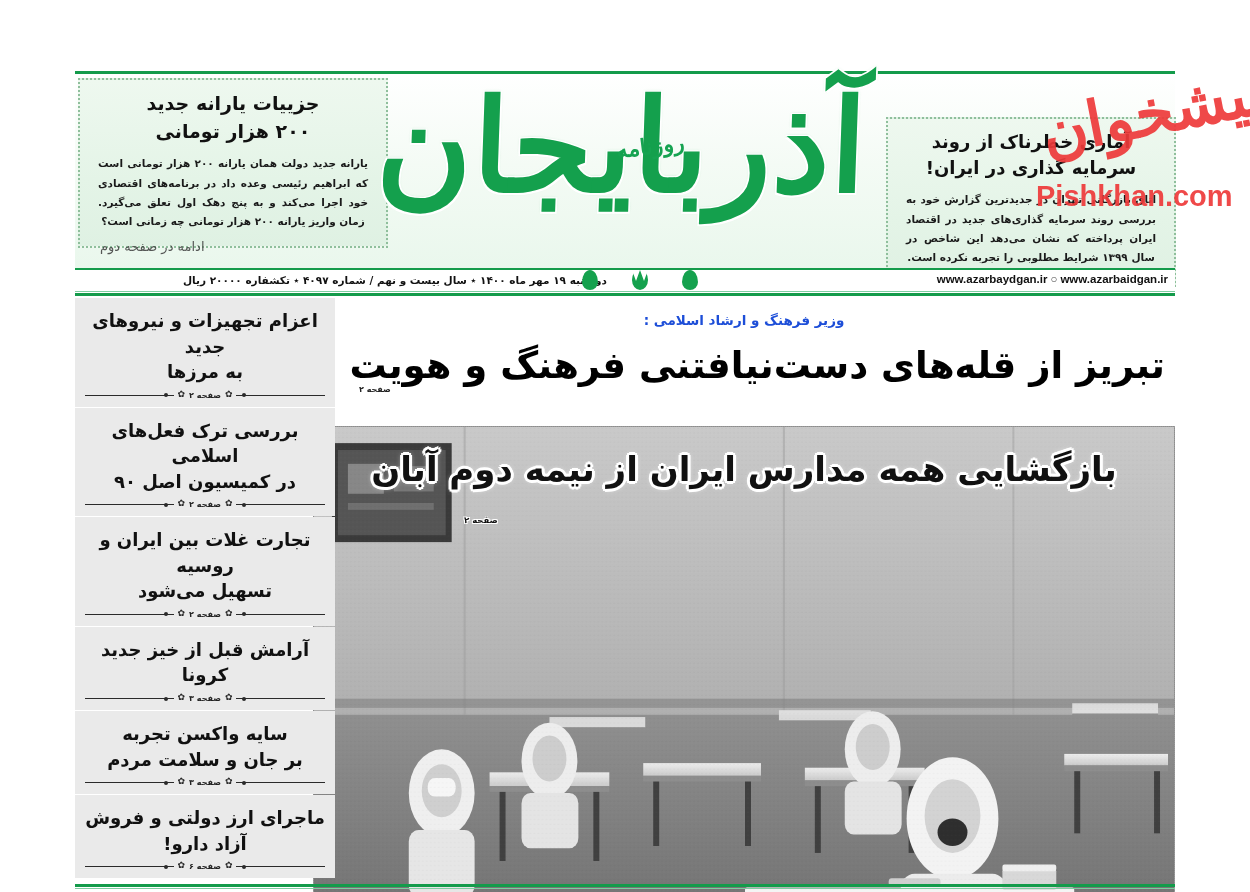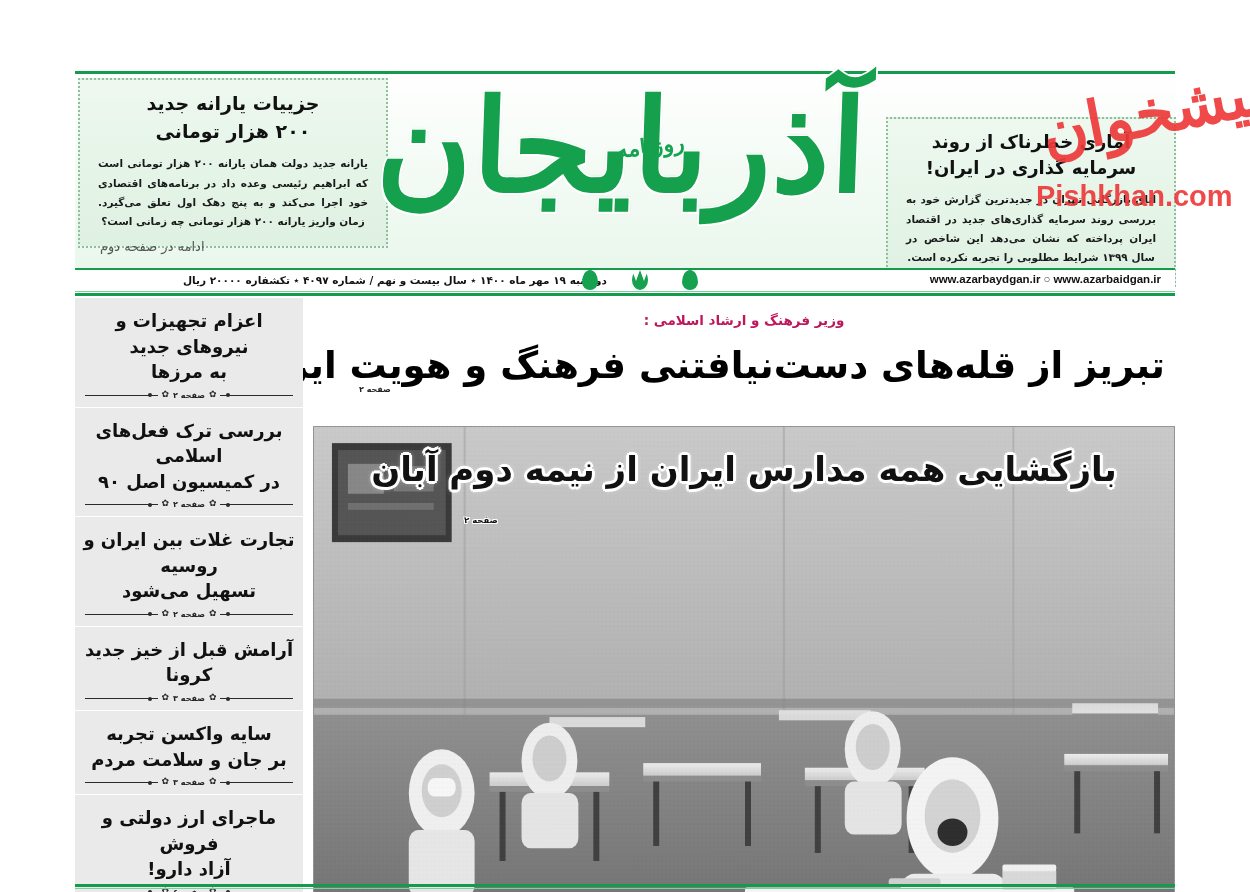--- a/index.html
+++ b/index.html
@@ -84,21 +84,21 @@
     background:#ffffff;
   }
   .datebar .rule-t{position:absolute;left:0;top:0;width:1100px;height:2px;background:#149b4b;}
   .datebar .rule-b{position:absolute;left:0;bottom:0;width:1100px;height:3px;background:#149b4b;}
   .datebar .rule-b2{position:absolute;left:0;bottom:4px;width:1100px;height:1px;background:#7fcda0;}
   .date-text{
     position:absolute;left:108px;top:6px;
     font-size:10.5px;font-weight:bold;color:#111;white-space:nowrap;
   }
   .urls{
-    position:absolute;right:14px;top:5px;direction:ltr;
+    position:absolute;right:7px;top:5px;direction:ltr;
     font-size:11.5px;font-weight:bold;color:#111;white-space:nowrap;
     font-family:"Liberation Sans",sans-serif;
   }
   .urls .sep{color:#444;font-weight:normal;padding:0 3px;}
 
   
   .orn{position:absolute;top:270px;width:18px;height:22px;}
   .orn i{
     display:block;width:16px;height:20px;background:#15a14e;
     border-radius:50% 50% 50% 50%/60% 60% 40% 40%;
@@ -111,21 +111,21 @@
   
   .content{
     position:absolute;left:75px;top:298px;width:1100px;height:578px;
   }
 
   
   .main-col{
     position:absolute;right:0;top:0;width:862px;height:578px;
   }
   .kicker{
-    text-align:center;font-size:13.5px;font-weight:bold;color:#be185d;
+    text-align:center;font-size:13.5px;font-weight:bold;color:#1d4ed8;
     padding-top:14px;letter-spacing:0;
   }
   .headline{
     text-align:center;font-size:37px;font-weight:bold;color:#000;
     line-height:1.28;padding:14px 10px 0;white-space:nowrap;
   }
   .headline-page{
     font-size:8px;font-weight:bold;color:#222;
     text-align:left;padding-left:46px;margin-top:-4px;
   }
@@ -148,21 +148,21 @@
       0 0 6px #fff;
   }
   .photo-page{
     position:absolute;left:150px;top:88px;
     font-size:8.5px;font-weight:bold;color:#111;
     text-shadow:-1px -1px 0 #fff,1px -1px 0 #fff,-1px 1px 0 #fff,1px 1px 0 #fff;
   }
 
   
   .sidebar{
-    position:absolute;left:0;top:0;width:228px;height:578px;
+    position:absolute;left:0;top:0;width:260px;height:578px;
   }
   .sb-item{
     background:#eaeaea;margin-bottom:1px;padding:10px 8px 2px;
     box-sizing:border-box;
   }
   .sb-title{
     text-align:center;font-size:18px;font-weight:bold;color:#111;
     line-height:1.42;
   }
   .sb-sep{

